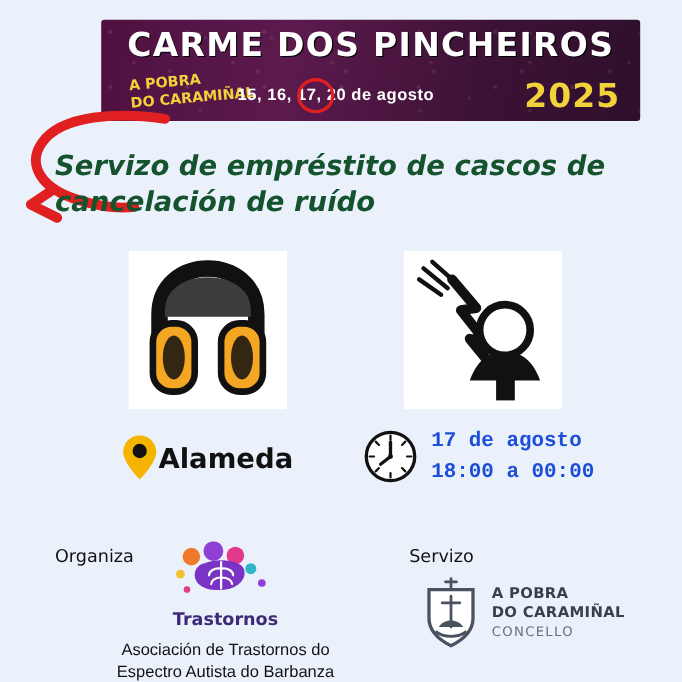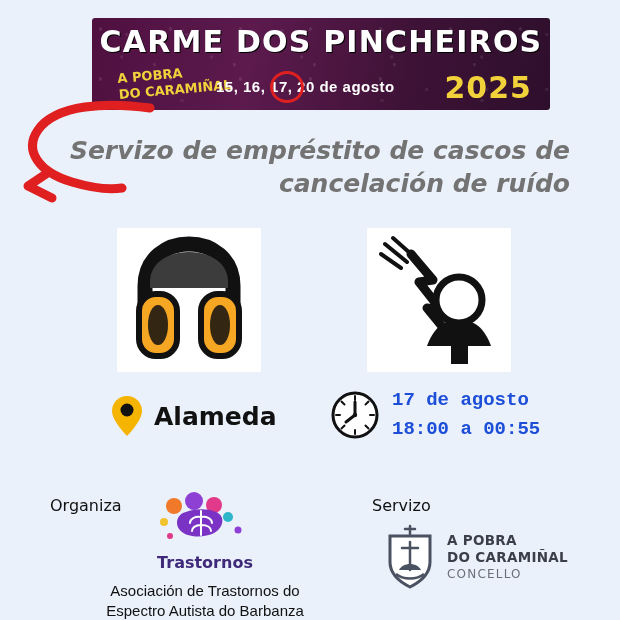--- a/index.html
+++ b/index.html
@@ -18,20 +18,21 @@
   
   .banner {
     position: absolute;
     left: 92px;
     top: 18px;
     width: 458px;
     height: 92px;
     background: linear-gradient(100deg, #4f1040 0%, #5c1a4d 35%, #3d1236 70%, #2e0f2c 100%);
     border-radius: 3px;
     overflow: hidden;
+    padding-left: 32px;
   }
   .banner::before {
     content: "";
     position: absolute;
     inset: 0;
     background-image:
       radial-gradient(circle at 12% 22%, rgba(255,255,255,0.10) 1.5px, transparent 2px),
       radial-gradient(circle at 33% 65%, rgba(255,255,255,0.08) 1.5px, transparent 2px),
       radial-gradient(circle at 58% 30%, rgba(255,255,255,0.07) 1.5px, transparent 2px),
       radial-gradient(circle at 78% 72%, rgba(255,255,255,0.09) 1.5px, transparent 2px),
@@ -101,46 +102,45 @@
     height: 120px;
     pointer-events: none;
   }
 
   
   .headline {
     position: absolute;
     left: 50px;
     top: 134px;
     width: 520px;
-    text-align: right;
+    text-align: left;
     font-size: 25px;
     font-weight: bold;
     font-style: italic;
-    color: #737373;
+    color: #14532d;
     line-height: 1.32;
     font-family: "DejaVu Sans", sans-serif;
   }
 
   
   .picto {
     position: absolute;
     background: #ffffff;
     border-radius: 2px;
   }
   #picto-headphones { left: 117px; top: 228px; width: 144px; height: 144px; }
   #picto-noise      { left: 367px; top: 228px; width: 144px; height: 144px; }
 
   
   .place-row {
     position: absolute;
     left: 110px;
     top: 394px;
     display: flex;
     align-items: center;
-    gap: 10px;
   }
   .place-label {
     font-size: 25px;
     font-weight: bold;
     color: #111;
     font-family: "DejaVu Sans", sans-serif;
   }
   .time-row {
     position: absolute;
     left: 330px;
@@ -291,21 +291,21 @@
       <line x1="35.5" y1="36.5" x2="38.5" y2="39.5"></line>
       <line x1="38.5" y1="12.5" x2="35.5" y2="15.5"></line>
       <line x1="14.5" y1="36.5" x2="11.5" y2="39.5"></line>
     </g>
     <line x1="25" y1="26" x2="25" y2="13" stroke="#111111" stroke-width="3" stroke-linecap="round"></line>
     <line x1="25" y1="26" x2="16" y2="33" stroke="#111111" stroke-width="3" stroke-linecap="round"></line>
     <circle cx="25" cy="26" r="2.2" fill="#111111"></circle>
   </svg>
   <div class="time-text">
     <div>17 de agosto</div>
-    <div>18:00 a 00:55</div>
+    <div>18:00 a 00:00</div>
   </div>
 </div>
 
 <div class="organiza-label">Organiza</div>
 <div class="colabora-label">Servizo</div>
 
 <svg class="barbantea-logo" viewBox="0 0 110 60">
   <circle cx="24" cy="14" r="8" fill="#f07a2a"></circle>
   <circle cx="44" cy="9" r="9" fill="#8e3fd4"></circle>
   <circle cx="64" cy="13" r="8" fill="#e23a8a"></circle>

